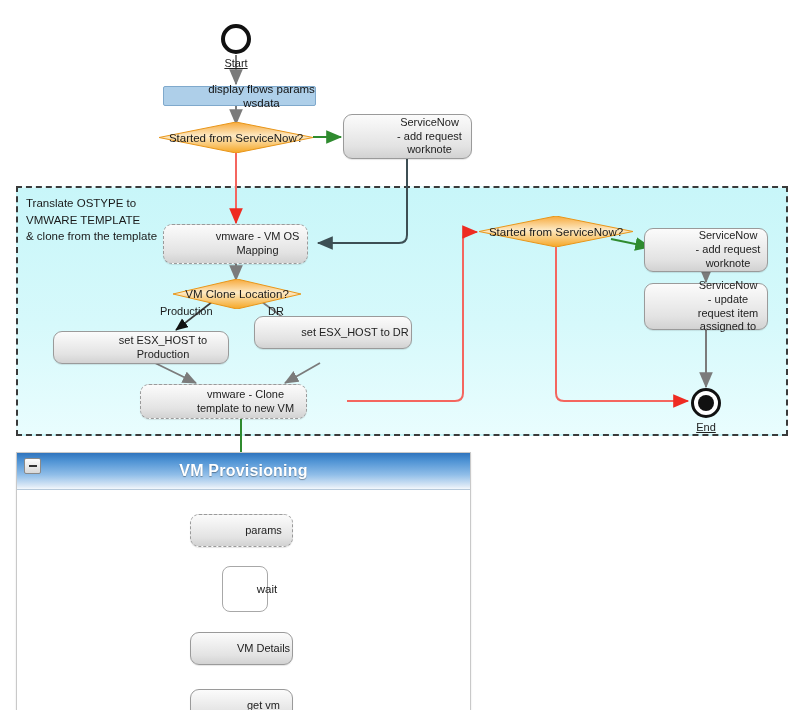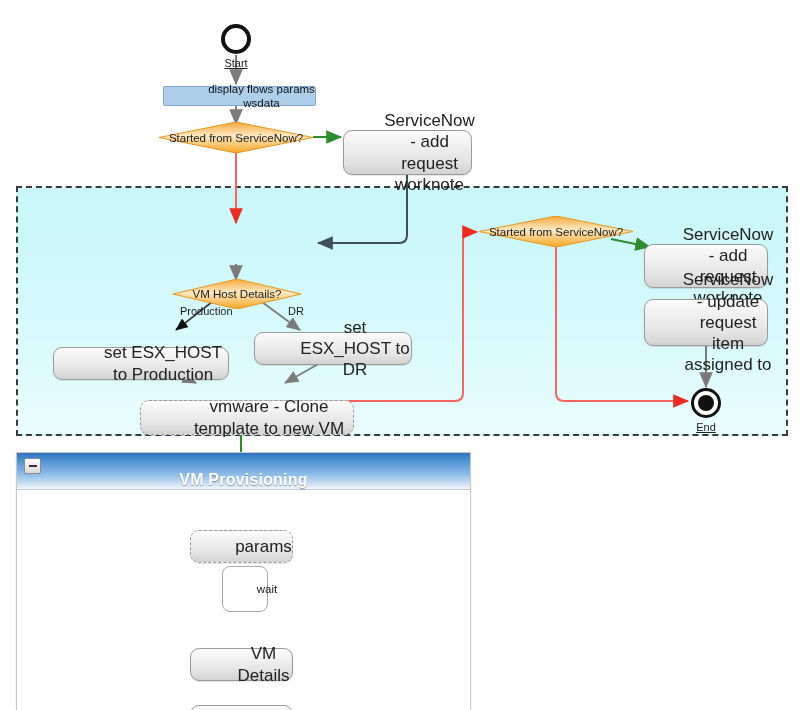--- a/index.html
+++ b/index.html
@@ -7,23 +7,22 @@
        font-family:"Liberation Sans","DejaVu Sans",sans-serif;color:#1a1a1a;}
   #canvas{position:absolute;left:0;top:0;width:806px;height:710px;}
   svg.edges{position:absolute;left:0;top:0;width:806px;height:710px;pointer-events:none;}
 
   .node{position:absolute;box-sizing:border-box;display:flex;align-items:center;
         justify-content:center;text-align:center;line-height:1.25;padding-left:44px;}
 
   
   .task{
     background:linear-gradient(180deg,#fbfbfb 0%,#f2f2f2 28%,#e3e3e3 72%,#d2d2d2 100%);
-    border:1px solid #9a9a9a;border-radius:9px;font-size:17px;color:#222;
+    border:1px solid #9a9a9a;border-radius:9px;font-size:11px;color:#222;
     box-shadow:0 1px 1px rgba(0,0,0,.10);
-    margin-top:16px;
   }
   
   .task.dashed{border:1px dashed #9a9a9a;border-radius:9px;}
   
   .plain{background:#ffffff;border:1px solid #a8a8a8;border-radius:8px;font-size:11.5px;}
 
   
   .selected{background:#aecfe9;border:1px solid #7fa9cc;border-radius:2px;
             font-size:11.5px;color:#111;}
 
@@ -47,37 +46,40 @@
              background:linear-gradient(180deg,#c8f6f9 0%,#d6f9fb 55%,#e9fdfe 100%);
              box-sizing:border-box;}
   .container-label{position:absolute;font-size:11.5px;color:#1a1a1a;line-height:1.45;
                    white-space:pre-line;}
 
   
   .panel{position:absolute;background:#ffffff;border:1px solid #c9c9c9;box-sizing:border-box;
          box-shadow:0 1px 2px rgba(0,0,0,.10);}
   .panel-header{position:relative;height:36px;
       background:linear-gradient(180deg,#2f74bd 0%,#4f93d4 22%,#8fbde8 60%,#dce9f6 92%,#f4f8fc 100%);
-      border-bottom:1px solid #b7c9da;display:flex;align-items:flex-end;justify-content:center;}
+      border-bottom:1px solid #b7c9da;display:flex;align-items:center;justify-content:center;}
   .panel-title{font-size:16px;font-weight:bold;color:#ffffff;letter-spacing:.2px;
                text-shadow:0 1px 1px rgba(0,0,0,.35);}
   .collapse-btn{position:absolute;left:7px;top:5px;width:15px;height:14px;
       background:linear-gradient(180deg,#fdfdfd,#d8d8d8);border:1px solid #8a8a8a;
       border-radius:2px;display:flex;align-items:center;justify-content:center;}
   .collapse-btn i{display:block;width:8px;height:2px;background:#333;}
   .panel-body{position:relative;background:#fff;}
 
-  .edgelabel{position:absolute;font-size:11px;color:#1a1a1a;background:transparent;white-space:nowrap;margin-left:20px;}
+  .edgelabel{position:absolute;font-size:11px;color:#1a1a1a;background:transparent;white-space:nowrap;}
 </style>
 </head>
 <body>
 
 <div id="canvas">
 
   <div class="container" style="left:16px;top:186px;width:772px;height:250px;"></div>
+  <div class="container-label" style="left:26px;top:195px;width:170px;">Translate OSTYPE to
+VMWARE TEMPLATE
+&amp; clone from the template</div>
 
   <svg class="edges" viewBox="0 0 806 710">
     <defs>
       <marker id="ag" markerWidth="9" markerHeight="9" refX="7.4" refY="3.4" orient="auto">
         <path d="M0,0 L8,3.4 L0,6.8 z" fill="#7b7b7b"></path>
       </marker>
       <marker id="ad" markerWidth="9" markerHeight="9" refX="7.4" refY="3.4" orient="auto">
         <path d="M0,0 L8,3.4 L0,6.8 z" fill="#3d4f54"></path>
       </marker>
       <marker id="agr" markerWidth="9" markerHeight="9" refX="7.4" refY="3.4" orient="auto">
@@ -147,34 +149,35 @@
         </linearGradient>
       </defs>
       <polygon points="77,0 154,15.5 77,31 0,15.5" fill="url(#dg1)" stroke="#e8961a" stroke-width="1"></polygon>
     </svg>
     <span class="dlabel">Started from ServiceNow?</span>
   </div>
 
   <div class="node task" style="left:343px;top:114px;width:129px;height:45px;white-space:pre-line;">ServiceNow
 - add request worknote</div>
 
+  <div class="node task dashed" style="left:163px;top:224px;width:145px;height:40px;">vmware - VM OS Mapping</div>
 
   <div class="diamond" style="left:173px;top:279px;width:128px;height:30px;">
     <svg class="dshape" viewBox="0 0 128 30" preserveAspectRatio="none">
       <polygon points="64,0 128,15 64,30 0,15" fill="url(#dg1)" stroke="#e8961a" stroke-width="1"></polygon>
     </svg>
-    <span class="dlabel">VM Host Details?</span>
+    <span class="dlabel">VM Clone Location?</span>
   </div>
   <div class="edgelabel" style="left:160px;top:305px;">Production</div>
   <div class="edgelabel" style="left:268px;top:305px;">DR</div>
 
   <div class="node task" style="left:53px;top:331px;width:176px;height:33px;">set ESX_HOST to Production</div>
   <div class="node task" style="left:254px;top:316px;width:158px;height:33px;">set ESX_HOST to DR</div>
 
-  <div class="node task dashed" style="left:140px;top:384px;width:214px;height:35px;">vmware - Clone template to new VM</div>
+  <div class="node task dashed" style="left:140px;top:384px;width:167px;height:35px;">vmware - Clone template to new VM</div>
 
   <div class="diamond" style="left:479px;top:216px;width:154px;height:31px;">
     <svg class="dshape" viewBox="0 0 154 31" preserveAspectRatio="none">
       <polygon points="77,0 154,15.5 77,31 0,15.5" fill="url(#dg1)" stroke="#e8961a" stroke-width="1"></polygon>
     </svg>
     <span class="dlabel">Started from ServiceNow?</span>
   </div>
 
   <div class="node task" style="left:644px;top:228px;width:124px;height:44px;white-space:pre-line;">ServiceNow
 - add request worknote</div>

